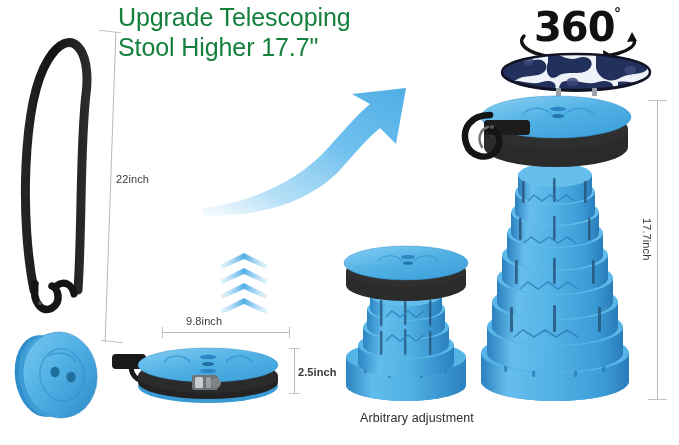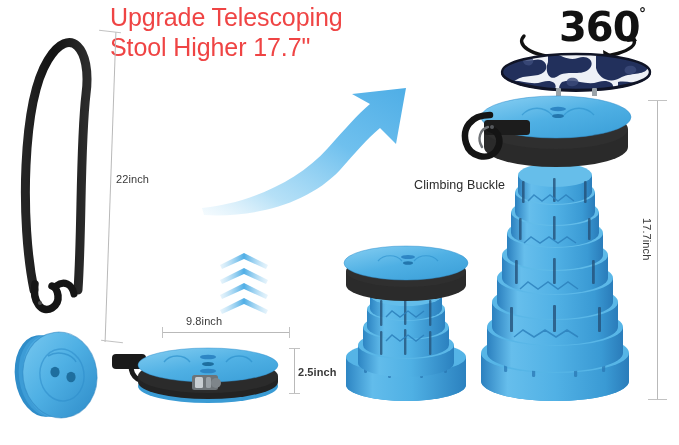--- a/index.html
+++ b/index.html
@@ -3,22 +3,22 @@
 <meta charset="utf-8">
 <style>
   html,body{margin:0;padding:0;background:#ffffff;}
   body{width:679px;height:445px;overflow:hidden;position:relative;
        font-family:"Liberation Sans","DejaVu Sans",sans-serif;color:#222;}
   #stage{position:absolute;left:0;top:0;width:679px;height:445px;background:#fff;}
   .abs{position:absolute;}
   .nosel{user-select:none;}
 
   
-  #title{left:110px;top:2px;width:310px;font-size:25px;line-height:30px;
-         color:#ef4444;font-weight:400;letter-spacing:-0.1px;}
+  #title{left:118px;top:2px;width:310px;font-size:25px;line-height:30px;
+         color:#15803d;font-weight:400;letter-spacing:-0.1px;}
   .dim-label{font-size:11px;color:#3a3a3a;letter-spacing:0.1px;}
   .feat-label{font-size:12.5px;color:#2b2b2b;letter-spacing:0.1px;}
 
   
   .dimline{background:#b9b9b9;}
   .dimcap{background:#c2c2c2;}
 
   
   #strap-wrap{left:4px;top:22px;width:104px;height:400px;}
 
@@ -56,21 +56,21 @@
     <div>Stool Higher 17.7"</div>
   </div>
 
   <div class="abs nosel" id="badge360">
     <svg width="150" height="62" viewBox="0 0 150 62">
       <path d="M18 34 C10 42 22 54 58 56 C104 58 132 48 128 38" fill="none" stroke="#111" stroke-width="3.4" stroke-linecap="round"></path>
       <path d="M126 30 L131 39 L121 40 Z" fill="#111"></path>
       <path d="M64 55 C78 57 92 56 100 53" fill="none" stroke="#111" stroke-width="3.2" stroke-linecap="round"></path>
       <path d="M97 48 L106 53 L98 58 Z" fill="#111"></path>
     </svg>
-    <div class="abs nosel" style="left:28px;top:2px;margin-left:25px;">
+    <div class="abs nosel" style="left:28px;top:2px;">
       <span class="num">360</span><span class="deg">°</span>
     </div>
   </div>
 
   <div class="abs nosel">
     <div class="abs dimline" style="left:110px;top:32px;width:1.3px;height:310px;
          transform:skewX(-2deg);"></div>
     <div class="abs dimcap" style="left:99px;top:31px;width:22px;height:1px;transform:rotate(7deg);"></div>
     <div class="abs dimcap" style="left:101px;top:341px;width:22px;height:1px;transform:rotate(7deg);"></div>
     <div class="abs dim-label" style="left:116px;top:173px;">22inch</div>
@@ -398,16 +398,16 @@
 
       <g>
         <rect x="24" y="35" width="46" height="15" rx="3.5" fill="#1c1c1c"></rect>
         <path d="M30 30 C10 30 2 44 6 58 C10 72 28 76 36 66 C42 58 40 46 30 44" fill="none" stroke="#141414" stroke-width="6.5" stroke-linecap="round"></path>
         <path d="M28 42 C20 44 17 54 22 62" fill="none" stroke="#6f7276" stroke-width="2.4" stroke-linecap="round"></path>
         <circle cx="32" cy="42" r="2" fill="#55585c"></circle>
       </g>
     </svg>
   </div>
 
-  <div class="abs nosel feat-label" style="left:414px;top:178px;">Climbing Buckle</div>
-
+
+  <div class="abs nosel feat-label" style="left:360px;top:411px;">Arbitrary adjustment</div>
 
 </div>
 
 </body></html>

